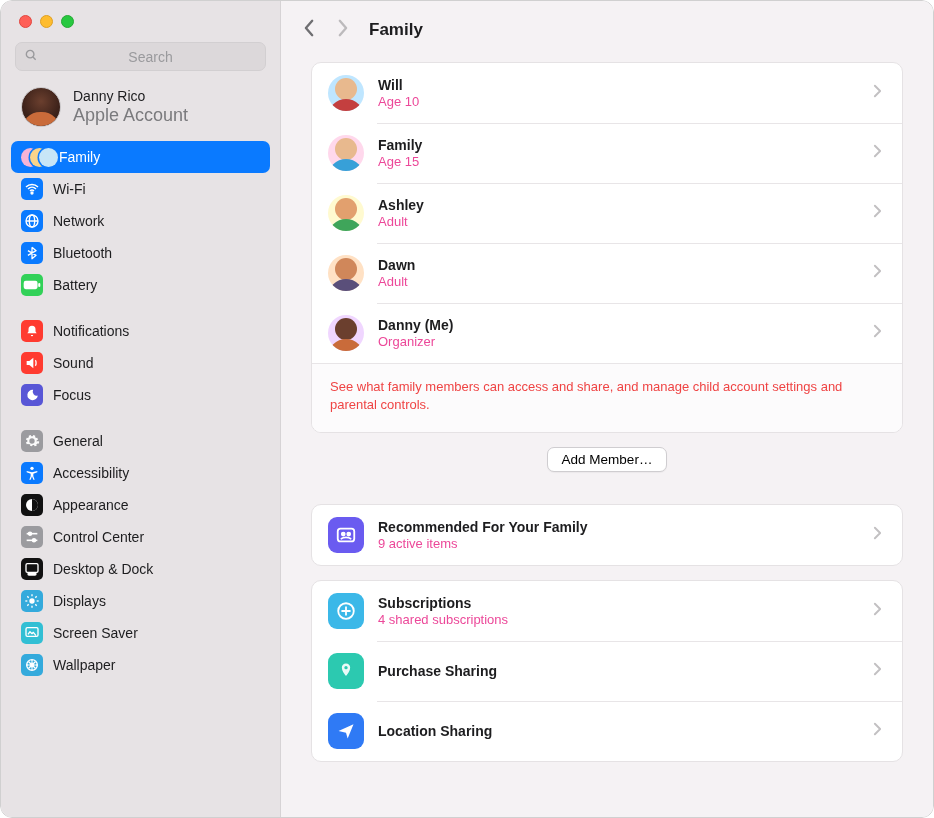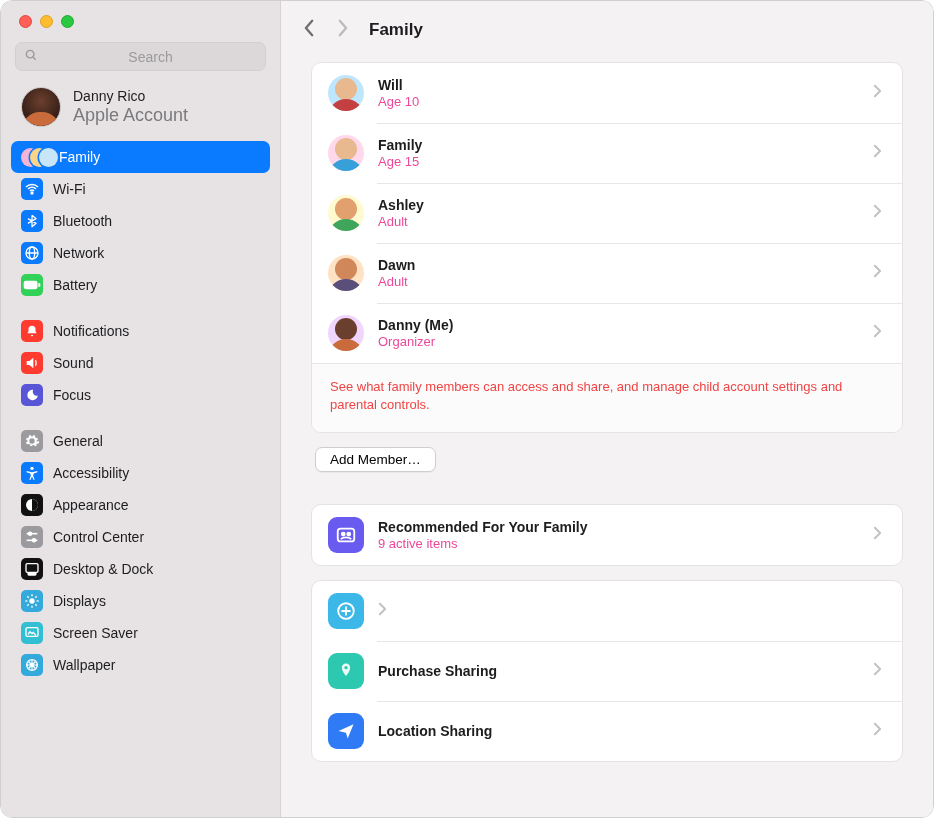--- a/index.html
+++ b/index.html
@@ -193,21 +193,21 @@
     padding: 14px 18px 18px 18px;
     font-size: 13px;
     color: #ef4444;
     line-height: 1.4;
     border-top: 1px solid #e8e5e7;
     background: #fcfbfc;
   }
 
   .actions {
     display: flex;
-    justify-content: flex-start;
+    justify-content: center;
     padding: 14px 4px 32px 4px;
   }
   .btn {
     background: #fff;
     border: 1px solid #cfcdd0;
     border-radius: 7px;
     padding: 4px 14px;
     font-size: 13.5px;
     box-shadow: 0 1px 1px rgba(0,0,0,0.04);
   }
@@ -283,35 +283,35 @@
                 <path d="M3 9c5-5 13-5 18 0"></path>
                 <path d="M6 12c3.5-3.5 8.5-3.5 12 0"></path>
                 <path d="M9 15c1.8-1.8 4.2-1.8 6 0"></path>
                 <circle cx="12" cy="18" r="1.4" fill="#fff"></circle>
               </svg>
             </span>
             <span>Wi-Fi</span>
           </div>
           <div class="nav-item">
             <span class="ni-icon" style="background: rgb(10, 122, 255);">
-              <svg width="14" height="14" viewBox="0 0 24 24" fill="none" stroke="#fff" stroke-width="2.2" stroke-linejoin="round">
-                <path d="M12 2v20l7-6-14-8m0 8l14-8-7-6"></path>
-              </svg>
-            </span>
-            <span>Bluetooth</span>
-          </div>
-          <div class="nav-item">
-            <span class="ni-icon" style="background: rgb(10, 122, 255);">
               <svg width="16" height="16" viewBox="0 0 24 24" fill="none" stroke="#fff" stroke-width="2">
                 <circle cx="12" cy="12" r="9"></circle>
                 <ellipse cx="12" cy="12" rx="4" ry="9"></ellipse>
                 <line x1="3" y1="12" x2="21" y2="12"></line>
               </svg>
             </span>
             <span>Network</span>
+          </div>
+          <div class="nav-item">
+            <span class="ni-icon" style="background: rgb(10, 122, 255);">
+              <svg width="14" height="14" viewBox="0 0 24 24" fill="none" stroke="#fff" stroke-width="2.2" stroke-linejoin="round">
+                <path d="M12 2v20l7-6-14-8m0 8l14-8-7-6"></path>
+              </svg>
+            </span>
+            <span>Bluetooth</span>
           </div>
           <div class="nav-item">
             <span class="ni-icon" style="background: rgb(50, 209, 88);">
               <svg width="18" height="12" viewBox="0 0 26 14" fill="none">
                 <rect x="1" y="1" width="20" height="12" rx="3" fill="#fff"></rect>
                 <rect x="22" y="4" width="3" height="6" rx="1.5" fill="#fff"></rect>
               </svg>
             </span>
             <span>Battery</span>
           </div>
@@ -552,20 +552,24 @@
 
       <div class="card">
         <div class="row">
           <div class="section-icon" style="background:#3bb8e8">
             <svg width="22" height="22" viewBox="0 0 24 24" fill="none" stroke="#fff" stroke-width="2">
                 <circle cx="12" cy="12" r="8.5"></circle>
                 <line x1="12" y1="7" x2="12" y2="17"></line>
                 <line x1="7" y1="12" x2="17" y2="12"></line>
               </svg>
           </div>
+          <div class="txt">
+            <div class="title">Subscriptions</div>
+            <div class="sub">4 shared subscriptions</div>
+          </div>
           <span class="chev"><svg width="9" height="14" viewBox="0 0 10 16" fill="none" stroke="currentColor" stroke-width="2.2" stroke-linecap="round" stroke-linejoin="round">
                 <polyline points="2,2 8,8 2,14"></polyline>
               </svg></span>
         </div>
         <div class="row">
           <div class="section-icon" style="background:#2cc9b0">
             <svg width="20" height="20" viewBox="0 0 24 24" fill="#fff">
                 <path d="M12 3c3 0 5 2 5 5 0 4-3 7-5 10-2-3-5-6-5-10 0-3 2-5 5-5z" opacity="0.9"></path>
                 <circle cx="12" cy="8" r="2" fill="#2cc9b0"></circle>
               </svg>

